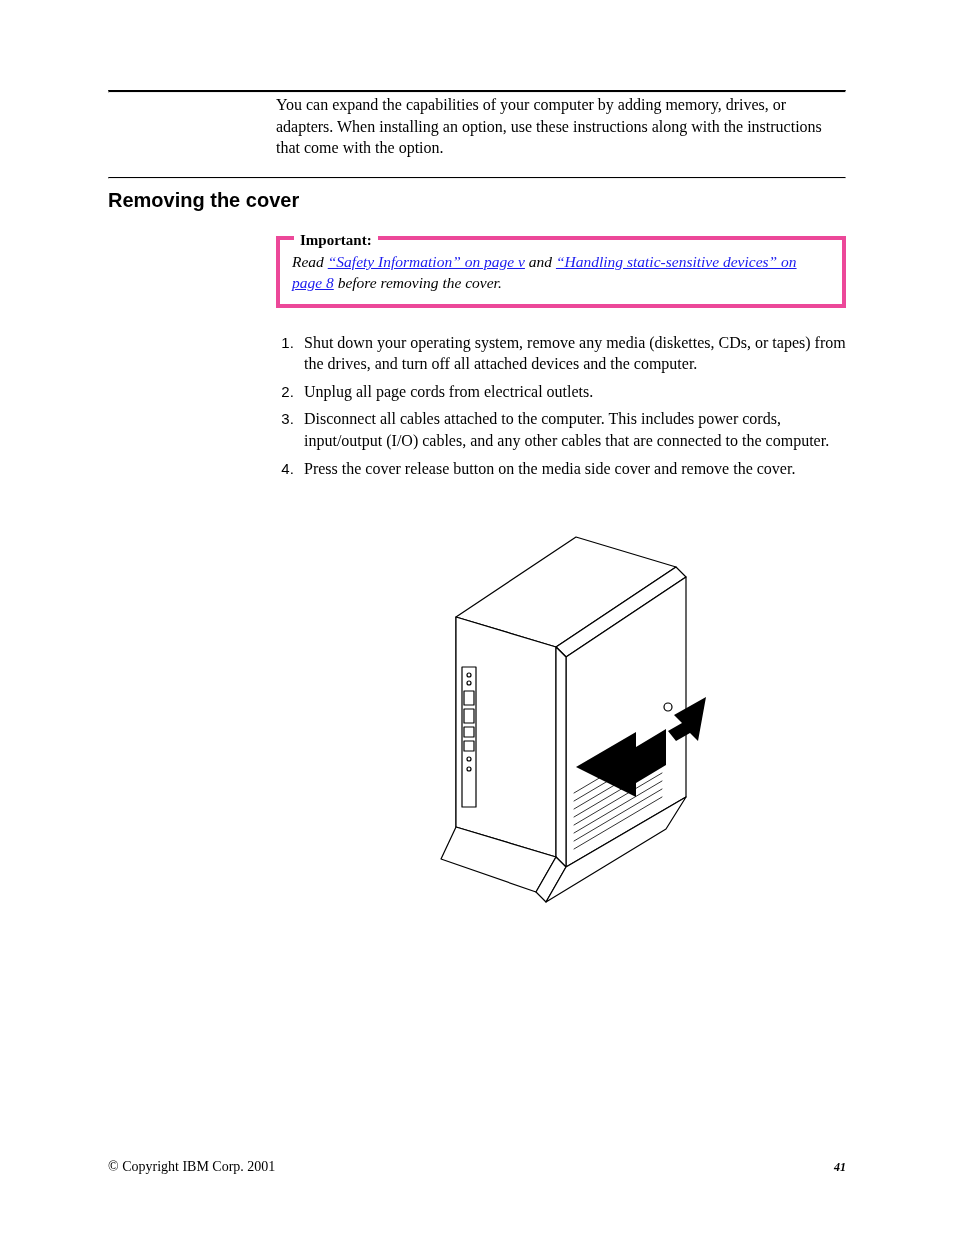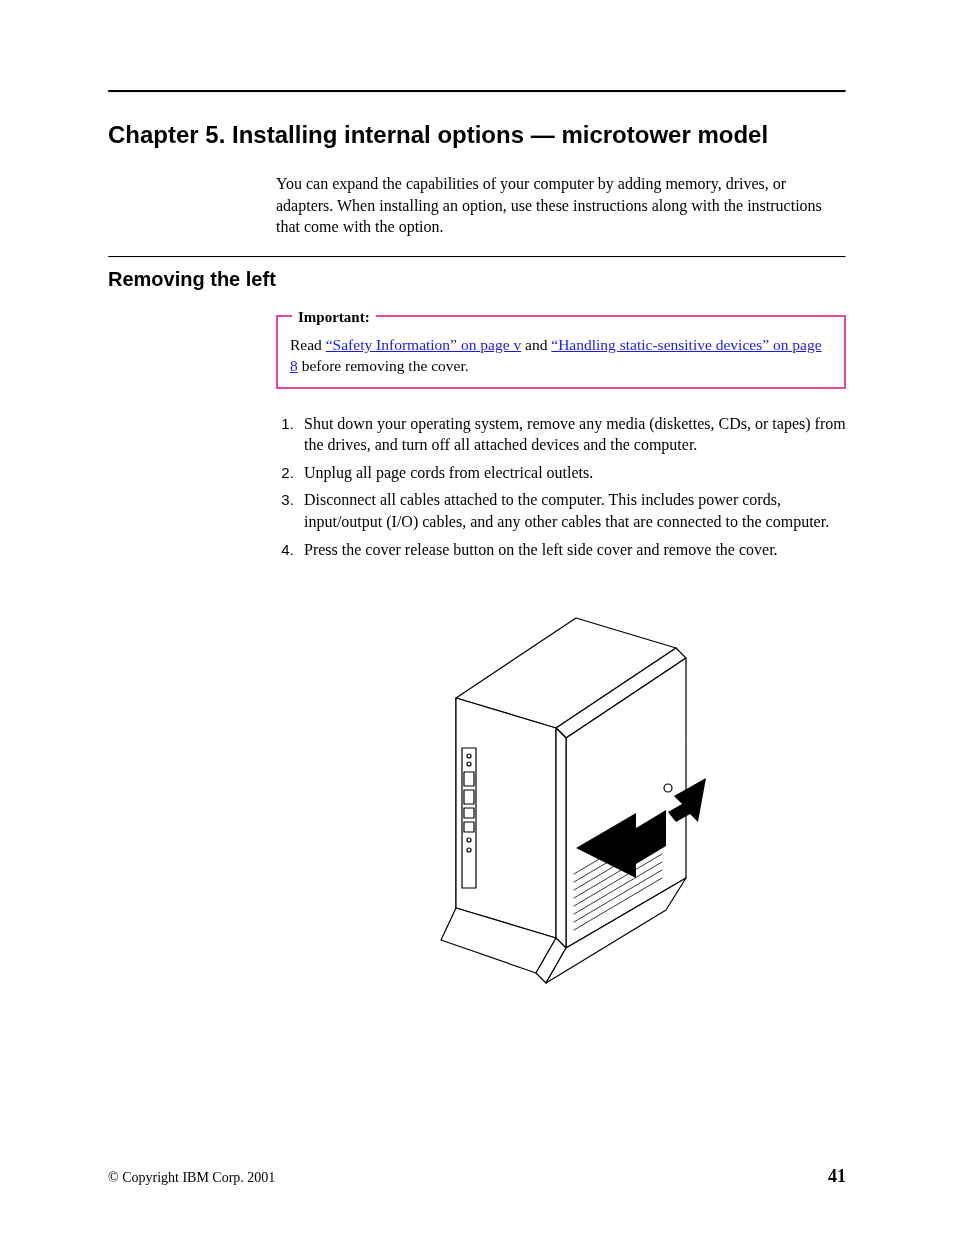--- a/index.html
+++ b/index.html
@@ -44,36 +44,36 @@
     margin: 1px 0 18px 0;
   }
   h2.section {
     font-family: Arial, Helvetica, sans-serif;
     font-weight: bold;
     font-size: 20px;
     margin: 10px 0 24px 0;
   }
   .note-box {
     position: relative;
-    border: 2px solid #ec4899;
-    padding: 2px 12px 10px 12px;
+    border: 4px solid #ec4899;
+    padding: 10px 12px 10px 12px;
     margin: 0 0 24px 0;
     font-size: 15.5px;
     line-height: 1.35;
   }
   .note-title {
     position: absolute;
     top: -10px;
     left: 14px;
     background: #fff;
     padding: 0 6px;
     font-weight: bold;
     font-size: 15px;
   }
-  .note-body { margin: 16px 0 0 0; }
+  .note-body { margin: 2px 0 0 0; font-style: italic; }
   a.xref {
     color: #1a1aee;
     text-decoration: underline;
   }
   p.lead {
     font-size: 16px;
     margin: 0 0 12px 0;
   }
   ol.steps {
     font-size: 16px;
@@ -90,67 +90,67 @@
     font-weight: normal;
     font-size: 15px;
   }
   .figure {
     display: flex;
     justify-content: center;
     margin-top: 18px;
   }
   .footer {
     position: absolute;
-    bottom: 48px;
+    bottom: 60px;
     left: 108px;
     right: 108px;
     display: flex;
     justify-content: space-between;
     align-items: baseline;
     font-size: 14px;
   }
   .footer .copyright {
     font-family: Georgia, "Times New Roman", serif;
   }
   .footer .pagenum {
     font-weight: bold;
-    font-size: 18px;
+    font-size: 12px;
+    font-style: italic;
   }
 </style>
 </head>
 <body>
 
 <div class="page">
   <hr class="rule-thick">
 
-  <h1 class="chapter">Chapter 5. Installing internal options — microtower model</h1>
 
   <div class="body-indent">
     <p class="intro">You can expand the capabilities of your computer by adding memory, drives, or adapters. When installing an option, use these instructions along with the instructions that come with the option.</p>
   </div>
 
   <hr class="rule-thin">
 
-  <h2 class="section">Removing the left</h2>
+  <h2 class="section">Removing the cover</h2>
 
   <div class="body-indent">
 
     <div class="note-box">
       <span class="note-title">Important:</span>
       <div class="note-body">
         <span>Read </span><a class="xref" href="#">“Safety Information” on page v</a><span> and </span><a class="xref" href="#">“Handling static-sensitive devices” on page 8</a><span> before removing the cover.</span>
       </div>
     </div>
 
 
     <ol class="steps">
       <li>Shut down your operating system, remove any media (diskettes, CDs, or tapes) from the drives, and turn off all attached devices and the computer.</li>
       <li>Unplug all page cords from electrical outlets.</li>
       <li>Disconnect all cables attached to the computer. This includes power cords, input/output (I/O) cables, and any other cables that are connected to the computer.</li>
-      <li>Press the cover release button on the left side cover and remove the cover.</li>
+      <li>Press the cover release button on the media side cover and remove the cover.</li>
     </ol>
 
     <div class="figure">
       <svg width="310" height="420" viewBox="0 0 310 420">
         <g stroke="#000" stroke-width="1.2" fill="none" stroke-linejoin="round" stroke-linecap="round">
 
           <polygon points="50,120 170,40 270,70 150,150" fill="#fff"></polygon>
 
           <polygon points="150,150 270,70 280,80 160,160" fill="#fff"></polygon>
 

